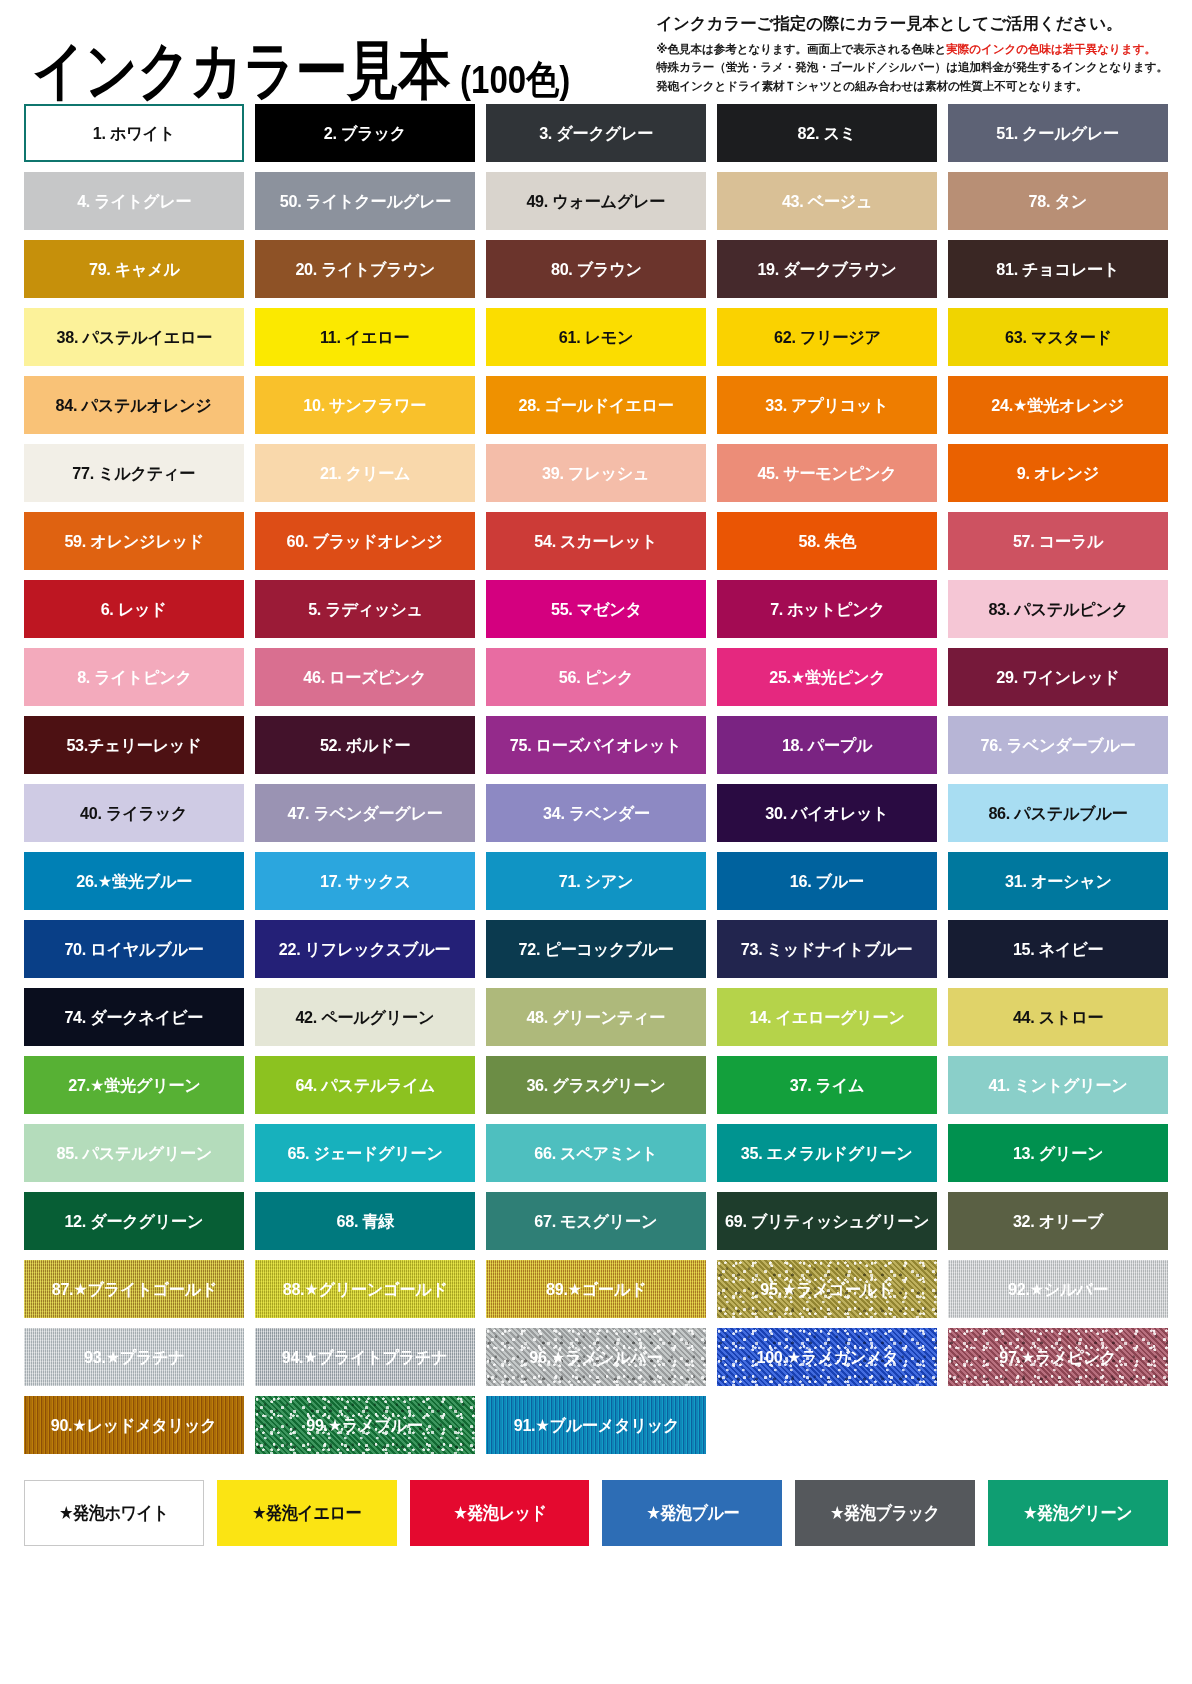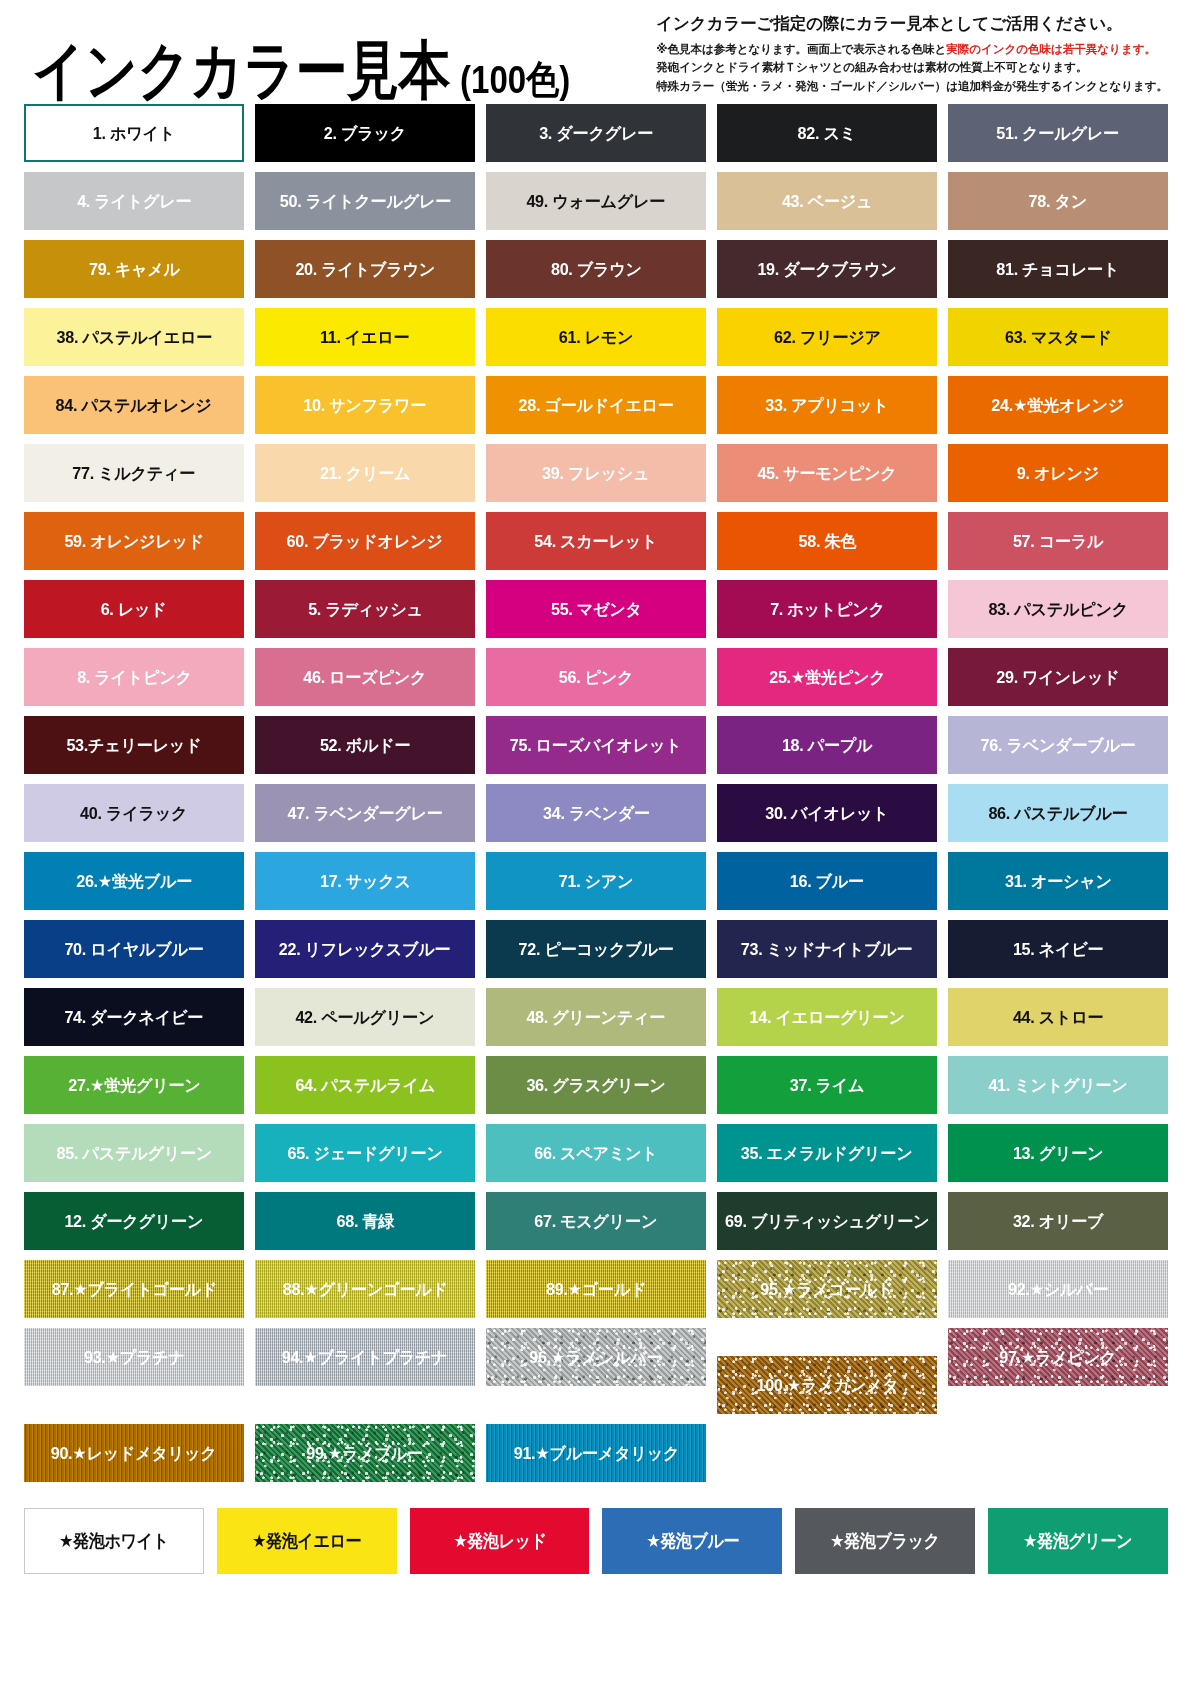--- a/index.html
+++ b/index.html
@@ -177,22 +177,22 @@
     <div class="title-block">
       <span class="title-main">インクカラー見本</span>
       <span class="title-sub">(100色)</span>
     </div>
 
     <div class="notes">
       <div class="notes-head">インクカラーご指定の際にカラー見本としてご活用ください。</div>
       <div class="note-line">
         <span>※色見本は参考となります。画面上で表示される色味と</span><span class="note-em">実際のインクの色味は若干異なります。</span>
       </div>
+      <div class="note-line">特殊カラー（蛍光・ラメ・発泡・ゴールド／シルバー）は追加料金が発生するインクとなります。</div>
       <div class="note-line">発砲インクとドライ素材Ｔシャツとの組み合わせは素材の性質上不可となります。</div>
-      <div class="note-line">特殊カラー（蛍光・ラメ・発泡・ゴールド／シルバー）は追加料金が発生するインクとなります。</div>
     </div>
 
   </div>
 
   <div class="grid" id="swatch-grid">
       <div class="swatch outlined" style="background-color: rgb(255, 255, 255);">
         <span class="label" style="color: rgb(17, 17, 17);">1. ホワイト</span>
       </div>
       <div class="swatch" style="background-color: rgb(0, 0, 0);">
         <span class="label" style="color: rgb(255, 255, 255);">2. ブラック</span>
@@ -463,21 +463,21 @@
       </div>
       <div class="swatch tex tex-fine" style="background-color: rgb(185, 191, 195);">
         <span class="label" style="color: rgb(255, 255, 255);">93.★プラチナ</span>
       </div>
       <div class="swatch tex tex-fine" style="background-color: rgb(169, 176, 181);">
         <span class="label" style="color: rgb(255, 255, 255);">94.★ブライトプラチナ</span>
       </div>
       <div class="swatch tex tex-glitter" style="background-color: rgb(184, 188, 189);">
         <span class="label" style="color: rgb(255, 255, 255);">96.★ラメシルバー</span>
       </div>
-      <div class="swatch tex tex-glitter" style="background-color: #a16207; margin-top: 28px;">
+      <div class="swatch tex tex-glitter" style="background-color: #1d4ed8;">
         <span class="label" style="color: rgb(255, 255, 255);">100.★ラメガンメタ</span>
       </div>
       <div class="swatch tex tex-glitter" style="background-color: rgb(169, 82, 99);">
         <span class="label" style="color: rgb(255, 255, 255);">97.★ラメピンク</span>
       </div>
       <div class="swatch tex tex-metal" style="background-color: #a16207;">
         <span class="label" style="color: rgb(255, 255, 255);">90.★レッドメタリック</span>
       </div>
       <div class="swatch tex tex-glitter" style="background-color: #15803d;">
         <span class="label" style="color: rgb(255, 255, 255);">99.★ラメブルー</span>

